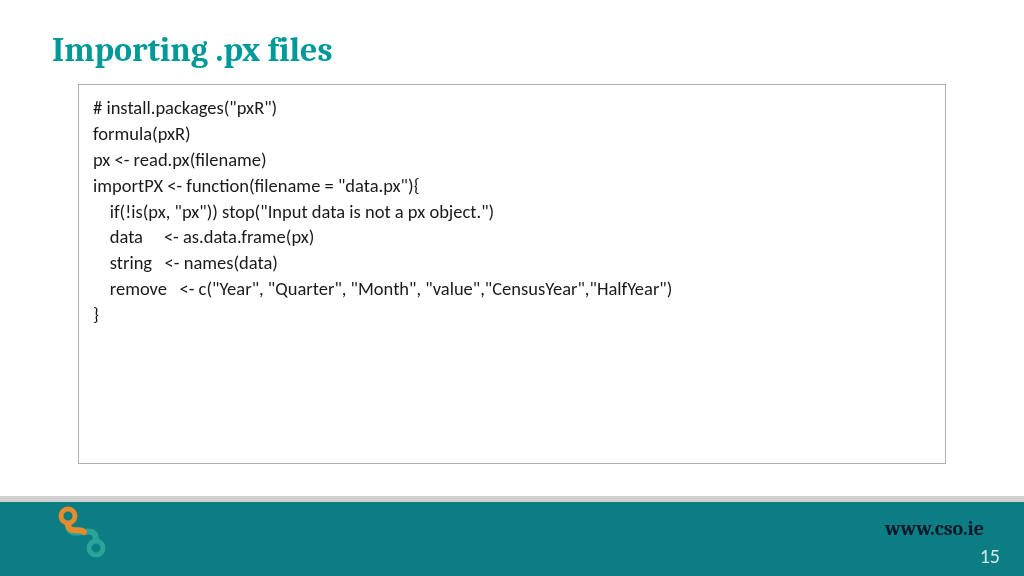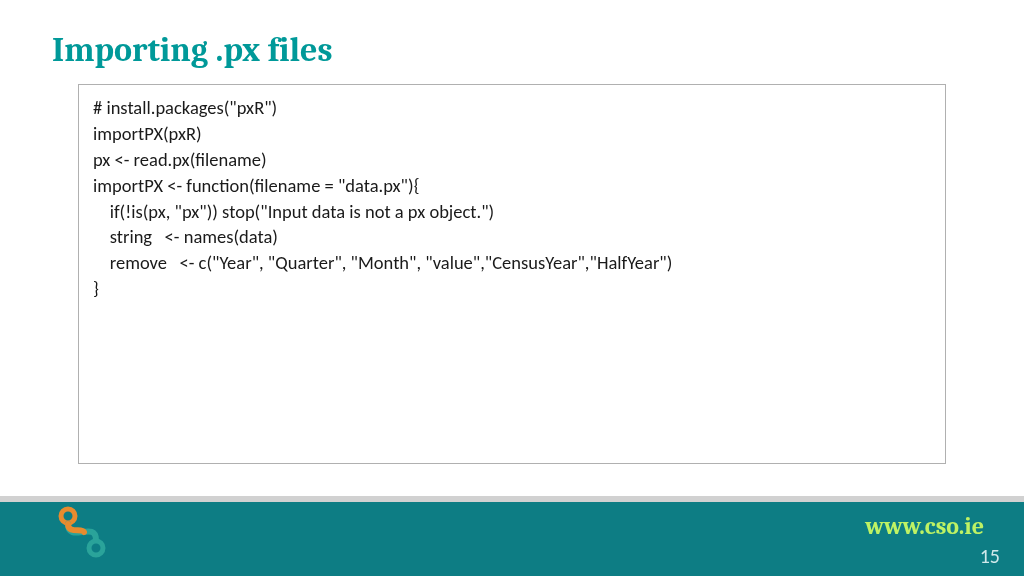--- a/index.html
+++ b/index.html
@@ -27,41 +27,42 @@
     background: #0d7d84;
   }
   .footer-top-stripe {
     position: absolute; left:0; top:0; width:1024px; height:6px; background:#d1d1d1;
   }
   .logo {
     position: absolute; left: 54px; bottom: 12px;
   }
   .url {
     position: absolute; right: 40px; bottom: 36px;
-    color: #bef264; font-family: Cambria, Georgia, serif; font-weight:700; font-size: 24px;
+    color: #0f172a; font-family: Cambria, Georgia, serif; font-weight:700; font-size: 20px;
   }
   .pagenum {
     position: absolute; right: 24px; bottom: 8px;
     color: #cfe8ea; font-family: Calibri, Arial, sans-serif; font-size: 20px;
   }
 </style>
 </head>
 <body>
 
 <div class="slide">
 
   <h1 class="title">Importing .px files</h1>
 
   <div class="codebox">
     <div># install.packages("pxR")</div>
-    <div>importPX(pxR)</div>
+    <div>formula(pxR)</div>
     <div></div>
     <div>px &lt;- read.px(filename)</div>
     <div>importPX &lt;- function(filename = "data.px"){</div>
     <div>    if(!is(px, "px")) stop("Input data is not a px object.")</div>
+    <div>    data     &lt;- as.data.frame(px)</div>
     <div>    string   &lt;- names(data)</div>
     <div>    remove   &lt;- c("Year", "Quarter", "Month", "value","CensusYear","HalfYear")</div>
     <div>}</div>
   </div>
 
   <div class="footer">
     <div class="footer-top-stripe"></div>
 
     <div class="logo">
       <svg width="56" height="56" viewBox="0 0 56 56">

